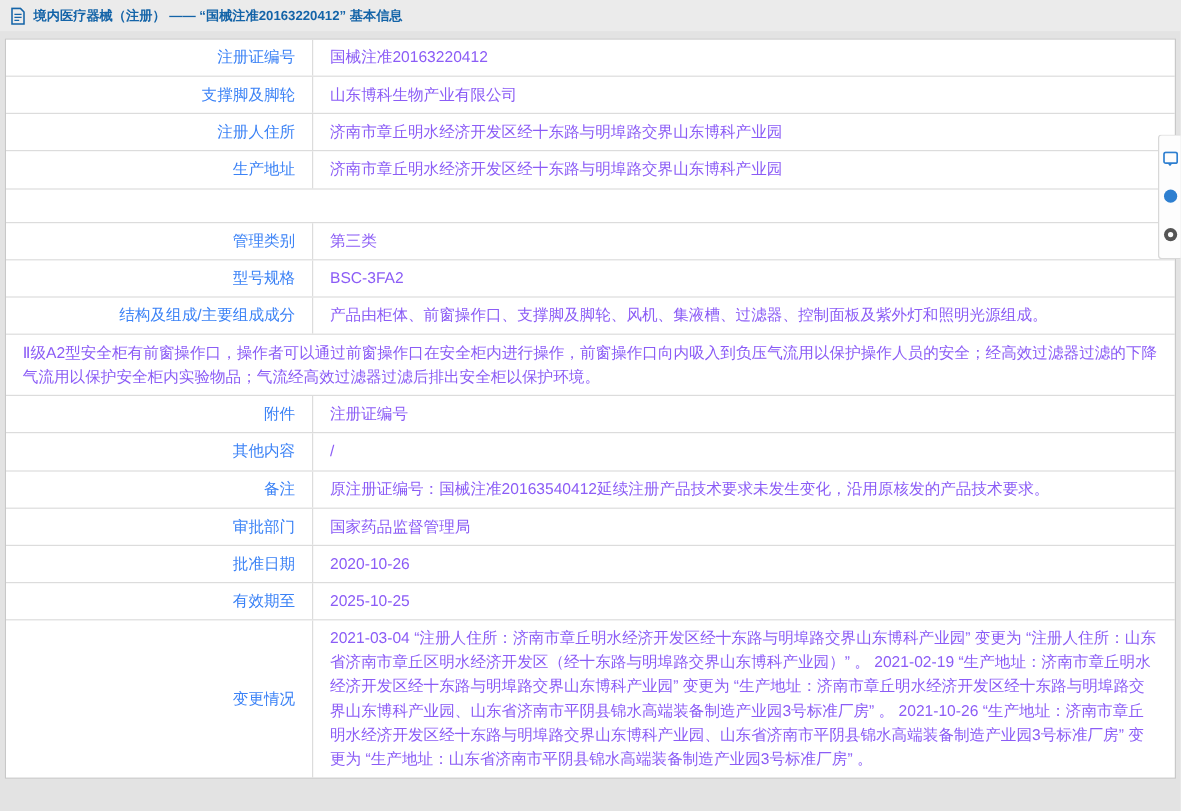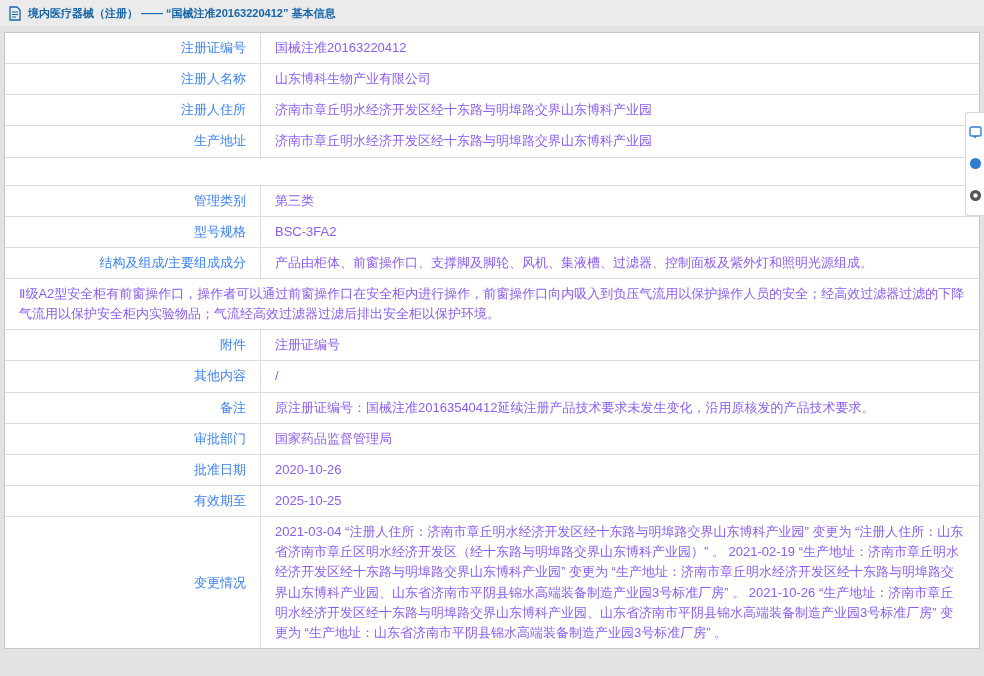--- a/index.html
+++ b/index.html
@@ -96,21 +96,21 @@
 
 <div class="info-table">
     <div class="row">
       <div class="label">
         <span>注册证编号</span>
       </div>
       <div class="value">国械注准20163220412</div>
     </div>
     <div class="row">
       <div class="label">
-        <span>注册人名称</span>
+        <span>支撑脚及脚轮</span>
       </div>
       <div class="value">山东博科生物产业有限公司</div>
     </div>
     <div class="row">
       <div class="label">
         <span>注册人住所</span>
       </div>
       <div class="value">济南市章丘明水经济开发区经十东路与明埠路交界山东博科产业园</div>
     </div>
     <div class="row">

